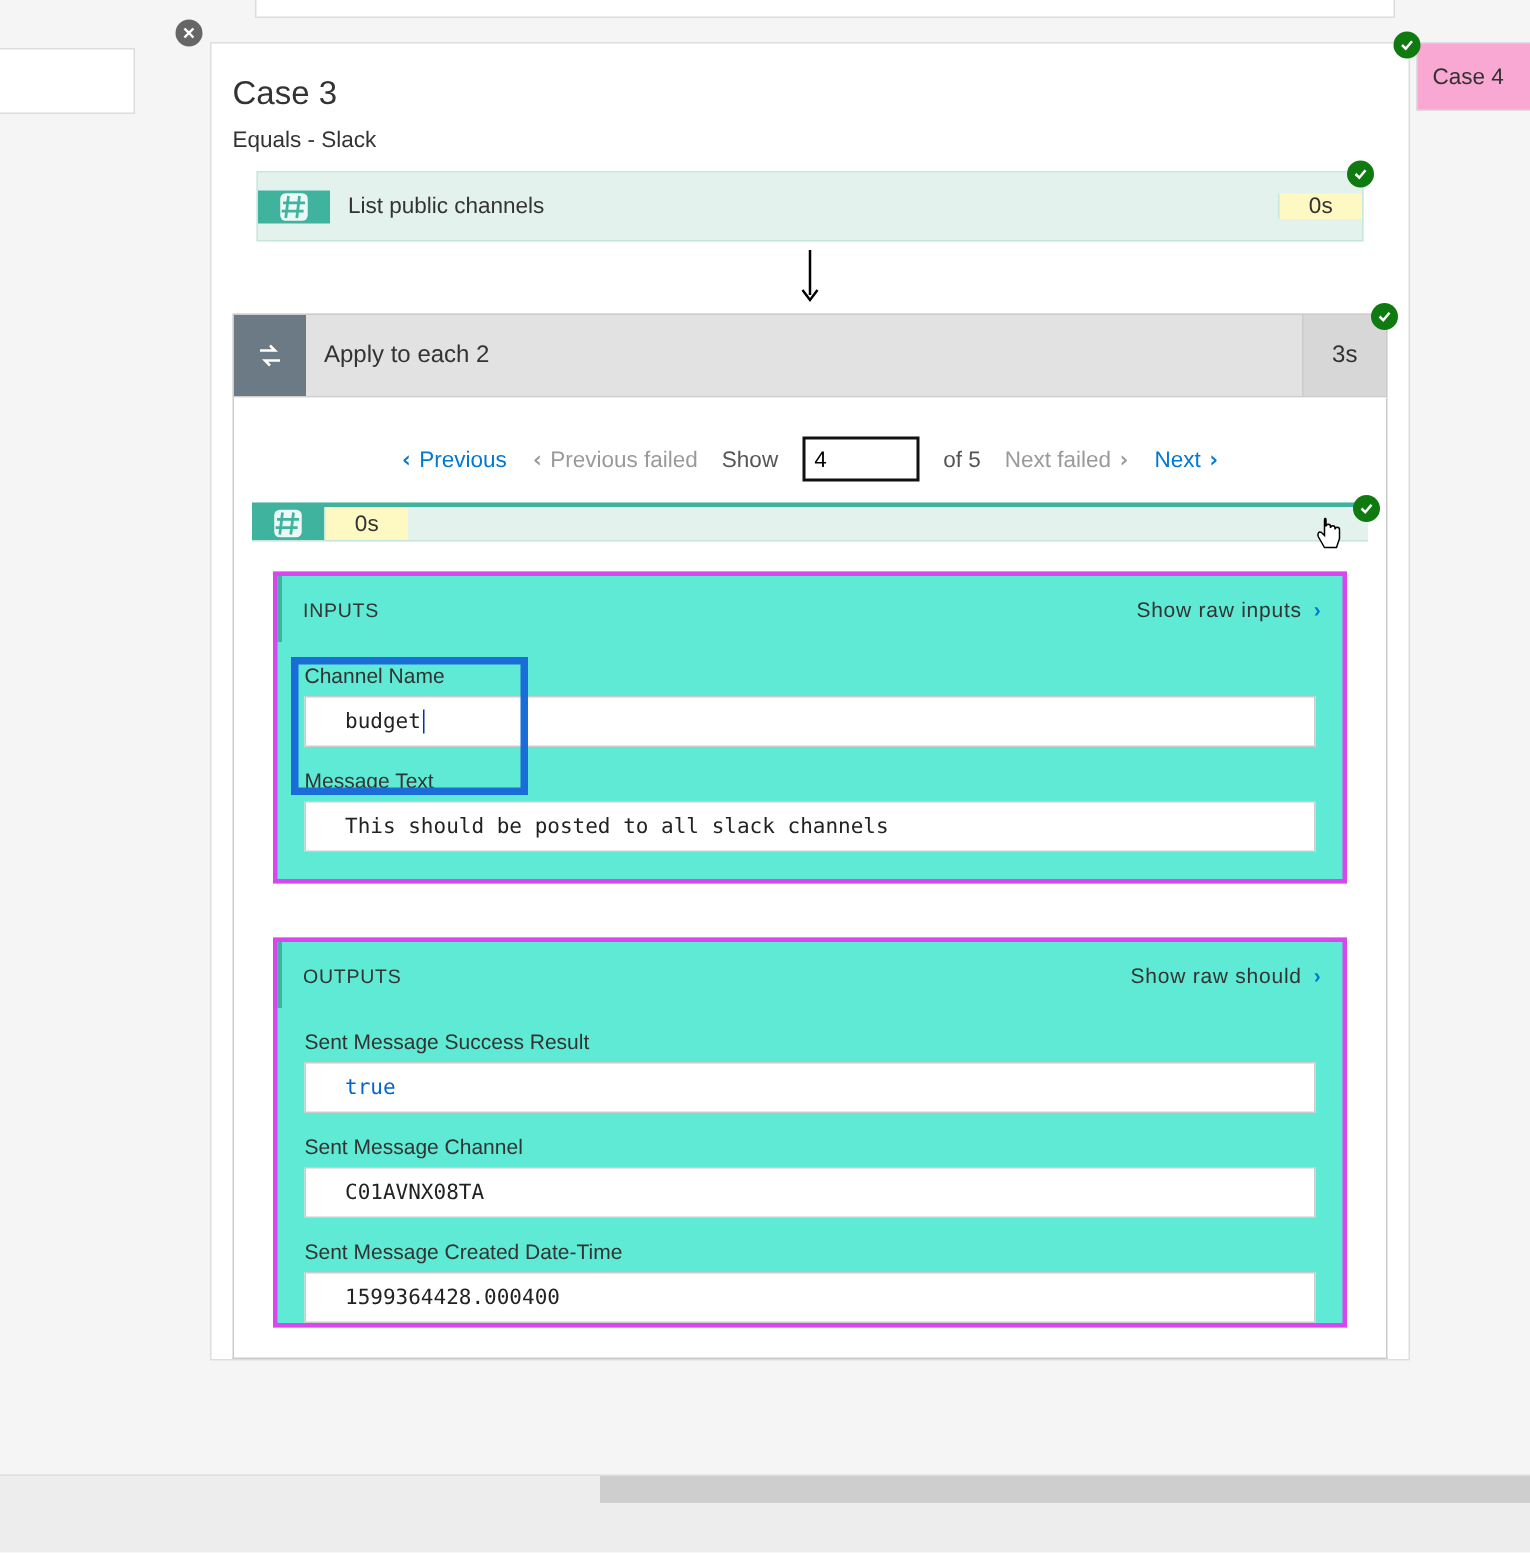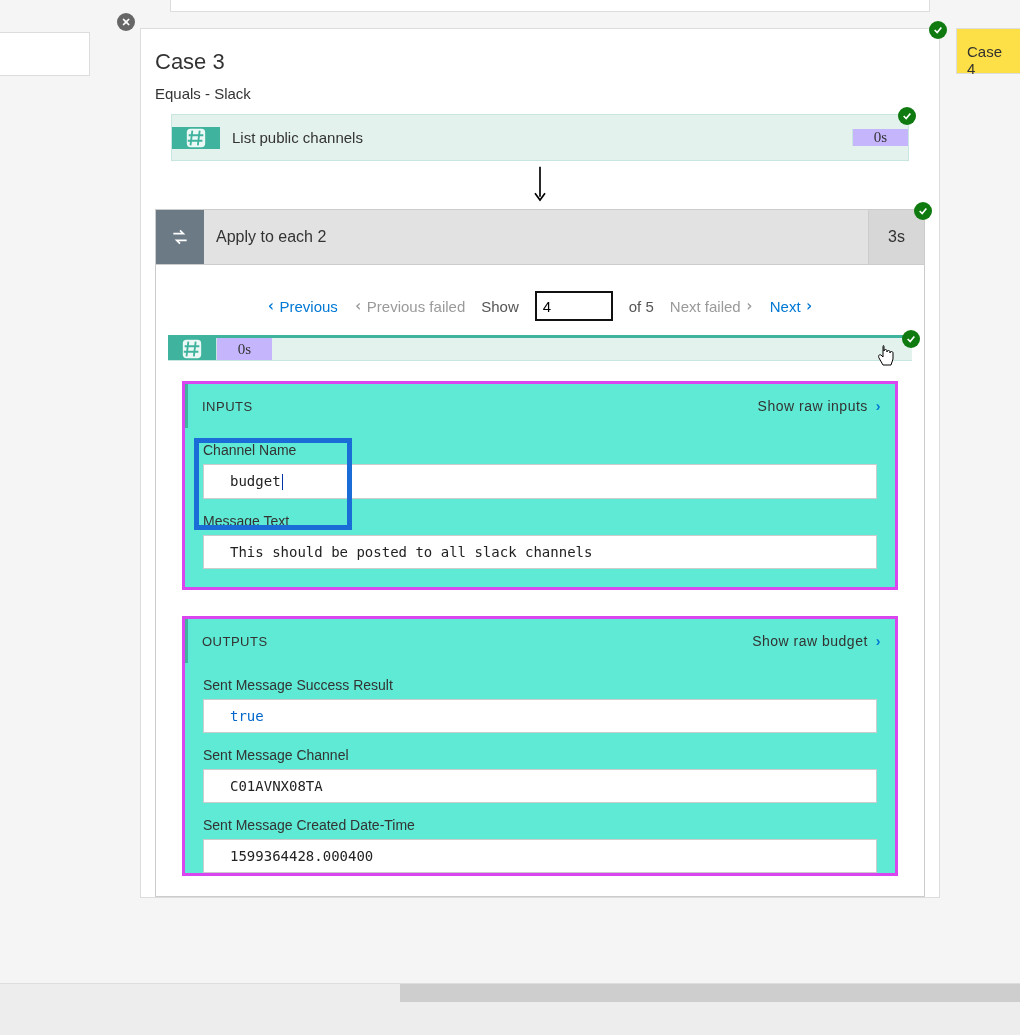--- a/index.html
+++ b/index.html
@@ -99,25 +99,24 @@
     flex: 1;
     padding: 14px 12px;
     font-size: 15px;
     color: #333;
   }
   .action-time {
     width: 56px;
     display: flex;
     align-items: center;
     justify-content: center;
-    background: #c4b5fd;
+    background: #fef9c3;
     color: #333;
     border-left: 1px solid #c8e6e0;
     font-size: 15px;
-    font-family: Liberation Serif, serif;
   }
   .arrow {
     height: 48px;
     display: flex;
     align-items: center;
     justify-content: center;
   }
   .arrow svg { width: 22px; height: 40px; color: #333; }
   .apply-card {
     margin: 0 14px 0 14px;
@@ -242,28 +241,28 @@
     height: 16px;
     background: #0033aa;
     vertical-align: middle;
     margin-left: 1px;
   }
   .highlight-rect {
     position: absolute;
     border: 5px solid #1a6dd6;
     pointer-events: none;
   }
-  .outputs-top-margin { margin-top: 26px; }
+  .outputs-top-margin { margin-top: 36px; }
   .right-case {
     position: absolute;
     right: 0;
     top: 28px;
-    width: 64px;
+    width: 76px;
     height: 46px;
-    background: #fde047;
+    background: #f9a8d4;
     border: 1px solid #ddd;
     border-right: none;
     padding: 14px 10px;
     font-size: 15px;
   }
   .bottom-bar {
     position: absolute;
     left: 0;
     right: 0;
     bottom: 0;
@@ -400,21 +399,21 @@
       <div class="field-block" style="padding-bottom:18px;">
         <div class="field-label">Message Text</div>
         <div class="field-value">This should be posted to all slack channels</div>
       </div>
     </div>
 
     <div class="details-box outputs-top-margin">
       <div class="details-header">
         <span>OUTPUTS</span>
         <span class="show-raw">
-          <span>Show raw budget</span>
+          <span>Show raw should</span>
           <span class="caret">›</span>
         </span>
       </div>
 
       <div class="field-block">
         <div class="field-label">Sent Message Success Result</div>
         <div class="field-value code-blue">true</div>
       </div>
 
       <div class="field-block">

